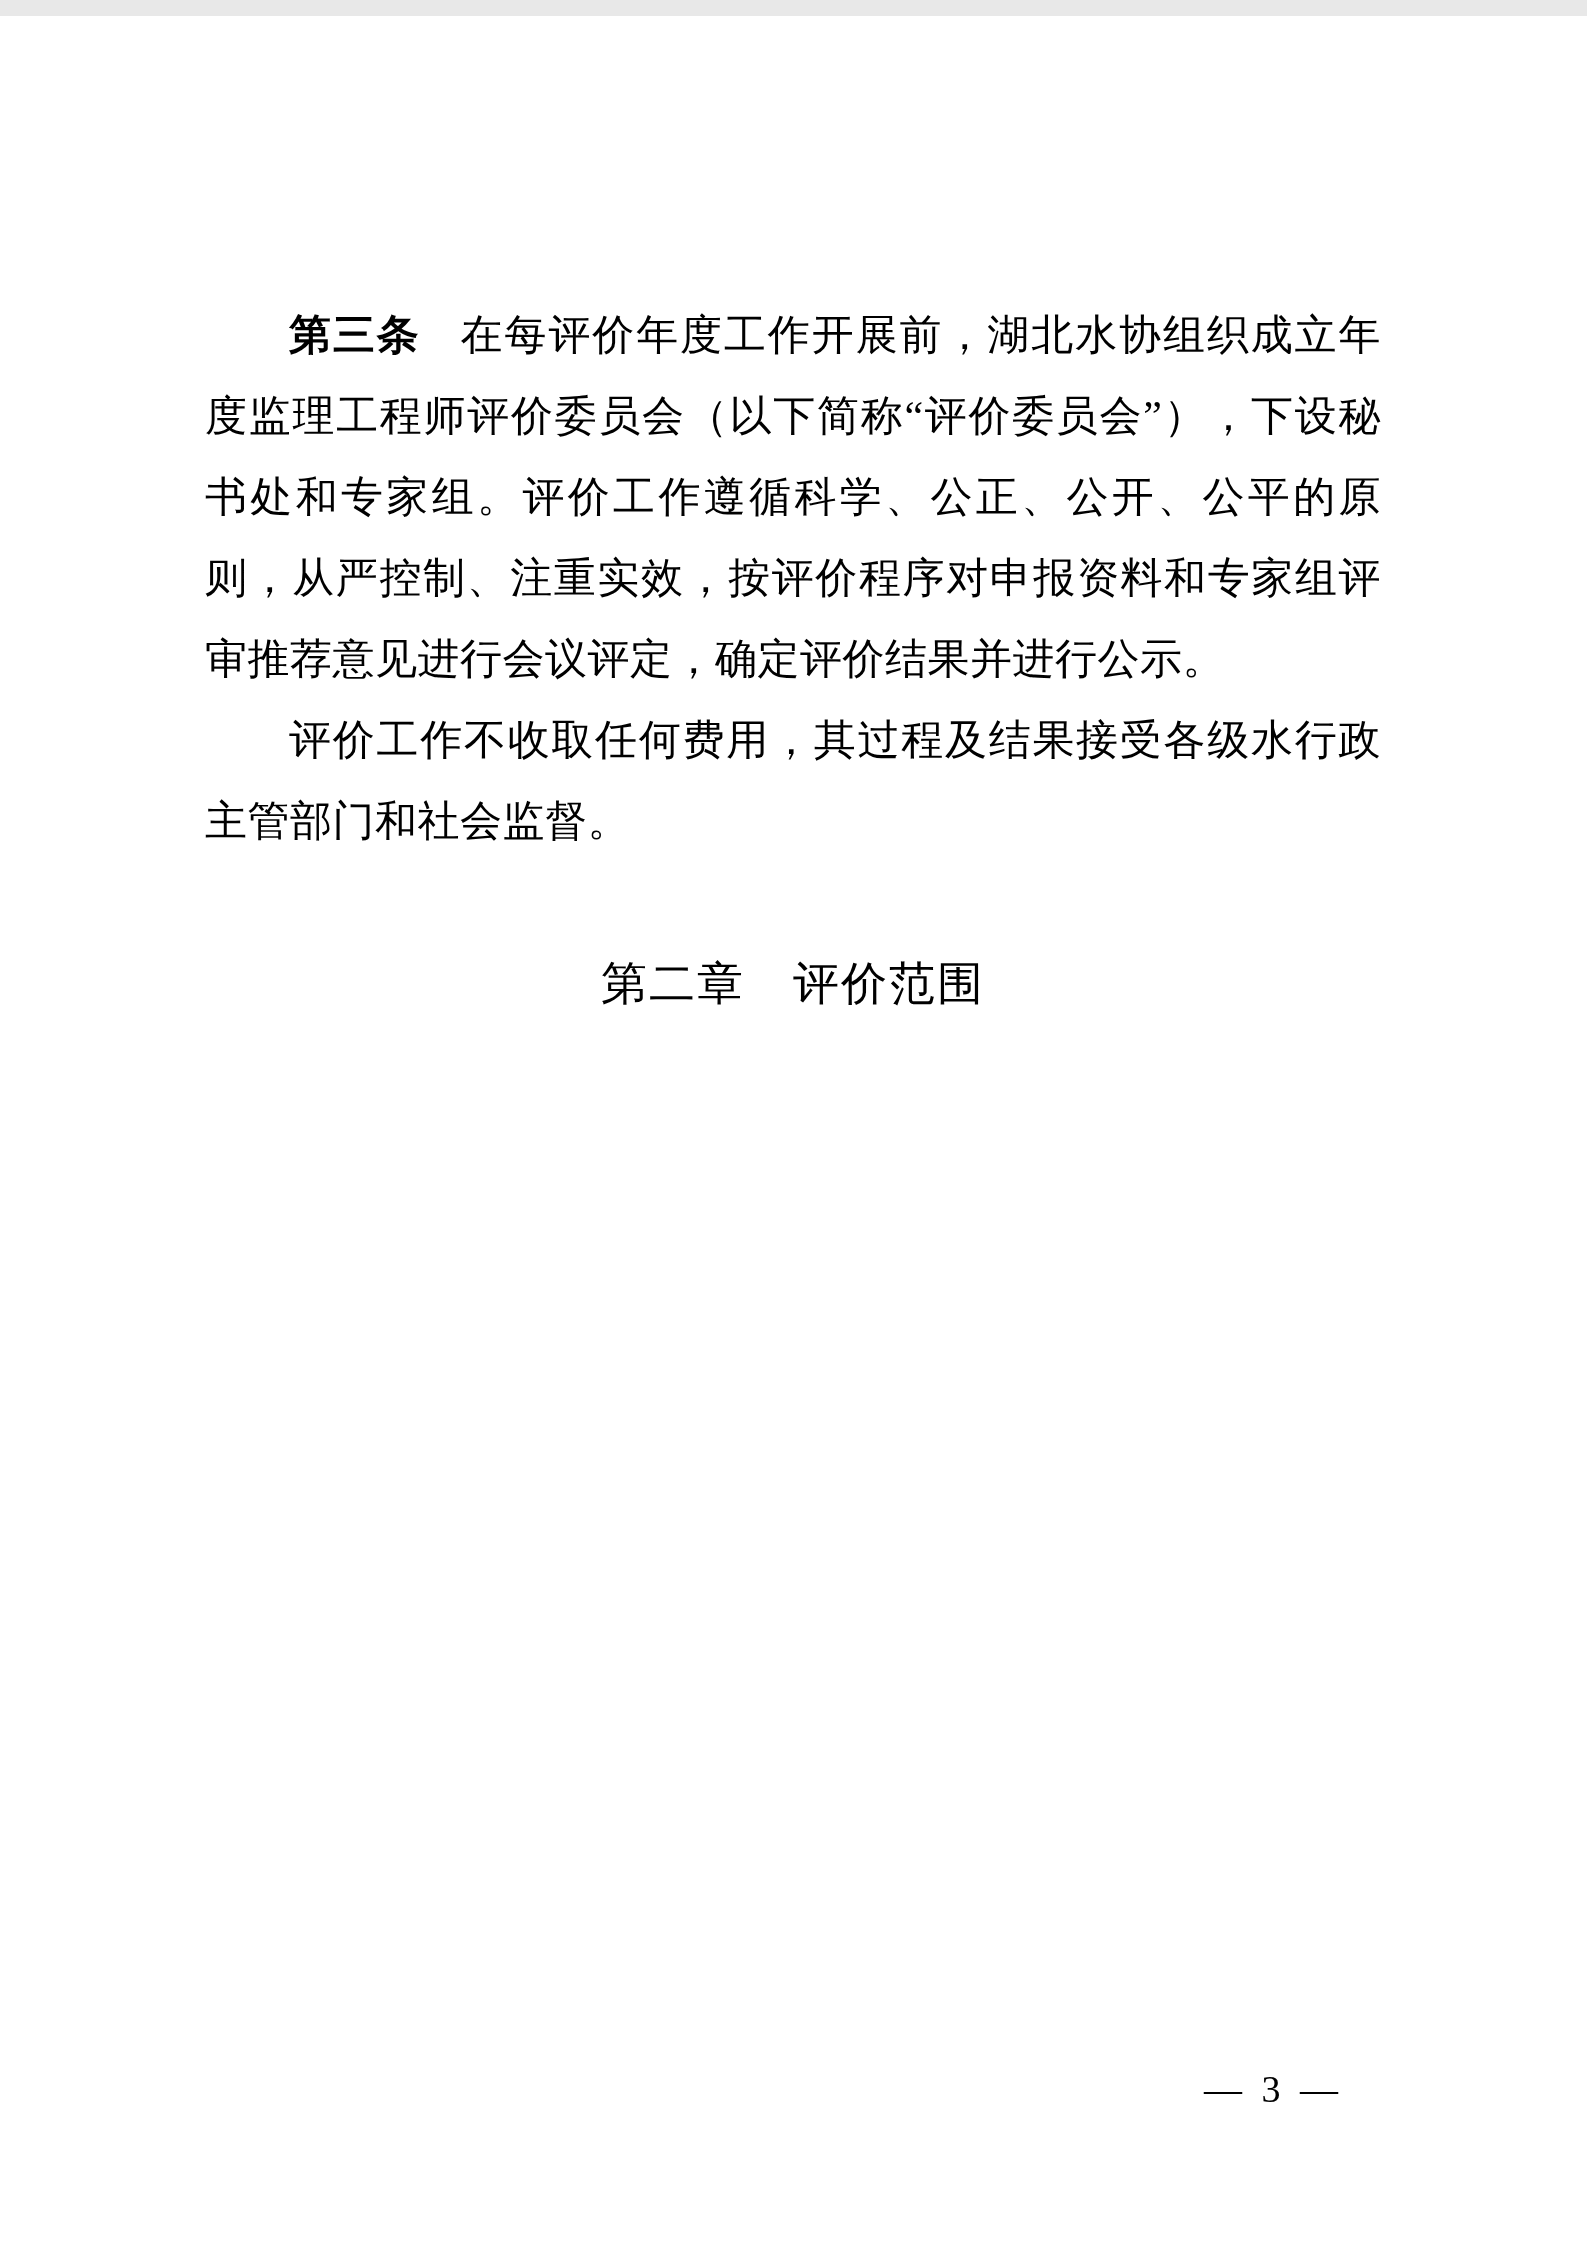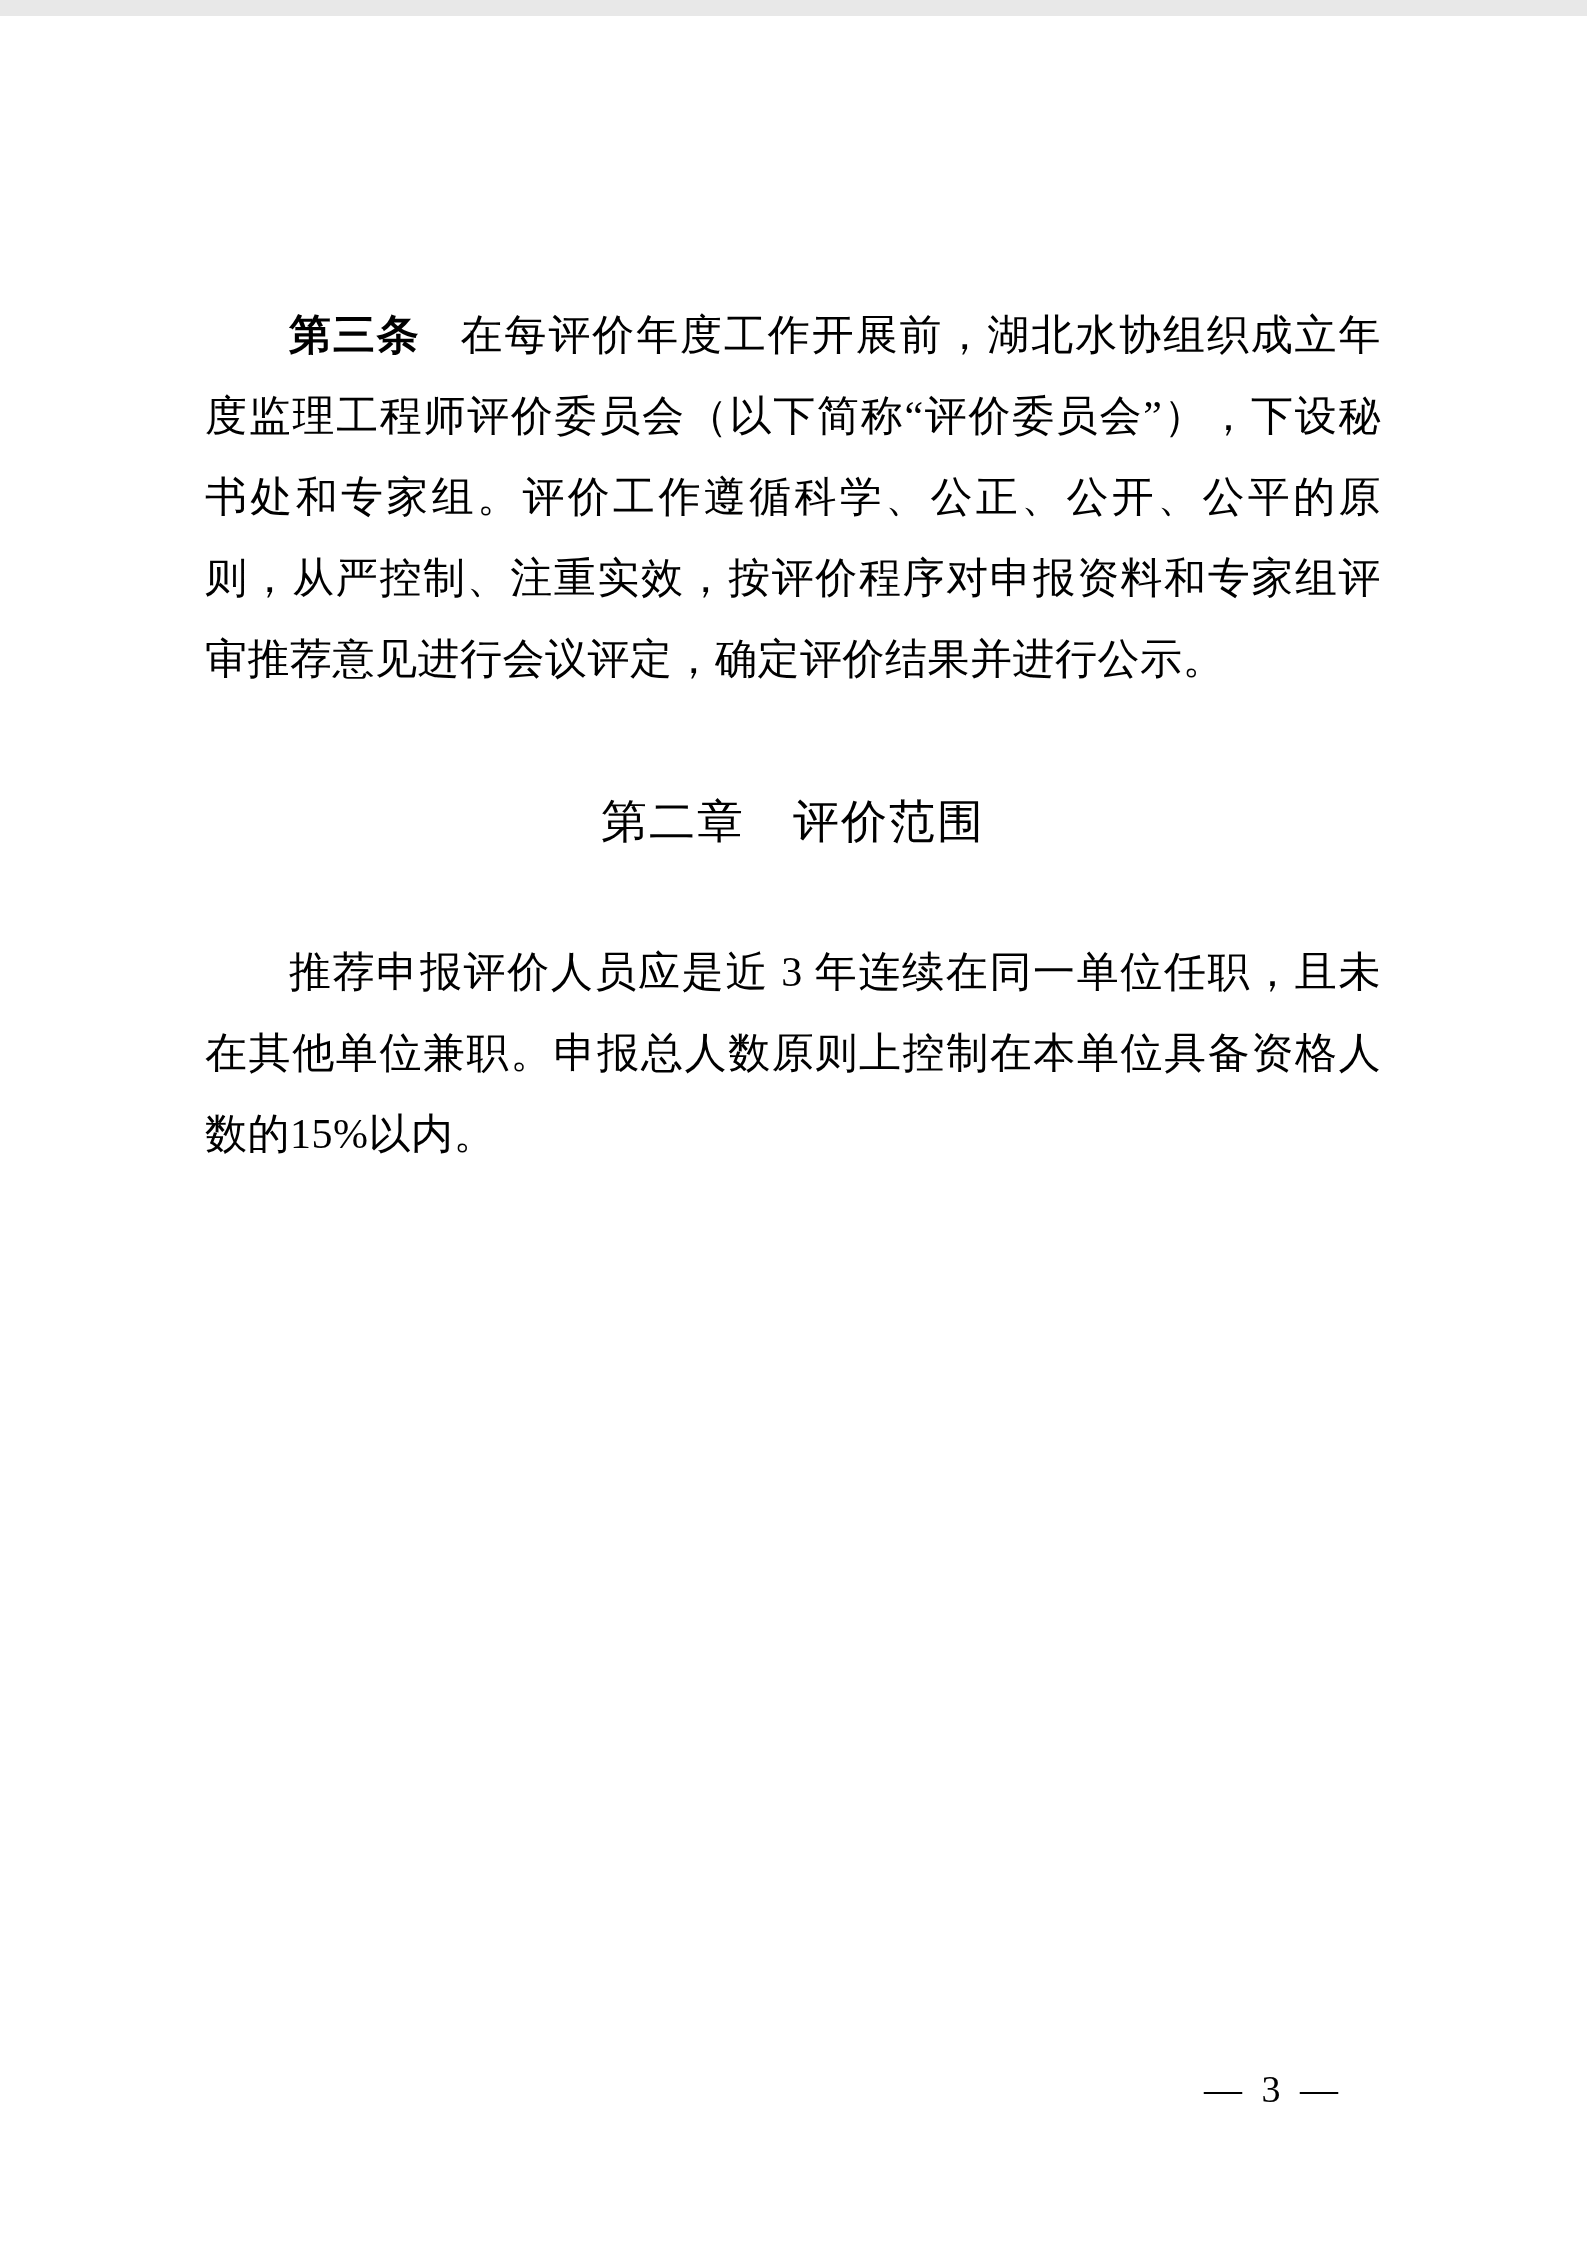--- a/index.html
+++ b/index.html
@@ -55,23 +55,23 @@
 </style>
 </head>
 <body>
 
 <div class="page">
   <div class="content">
 
     <p class="para"><span class="lead">第三条</span><span>在每评价年度工作开展前，湖北水协组织成立年度监理工程师评价委员会（以下简称“评价委员会”），下设秘书处和专家组。评价工作遵循科学、公正、公开、公平的原则，从严控制、注重实效，按评价程序对申报资料和专家组评审推荐意见进行会议评定，确定评价结果并进行公示。</span></p>
 
 
+    <p class="para"><span>评价工作不收取任何费用，其过程及结果接受各级水行政主管部门和社会监督。</span></p>
 
     <h2 class="chapter">第二章　评价范围</h2>
 
 
 
-    <p class="para"><span>推荐申报评价人员应是近 3 年连续在同一单位任职，且未在其他单位兼职。申报总人数原则上控制在本单位具备资格人数的15%以内。</span></p>
 
   </div>
 
   <div class="footer">— 3 —</div>
 </div>
 
 </body></html>

